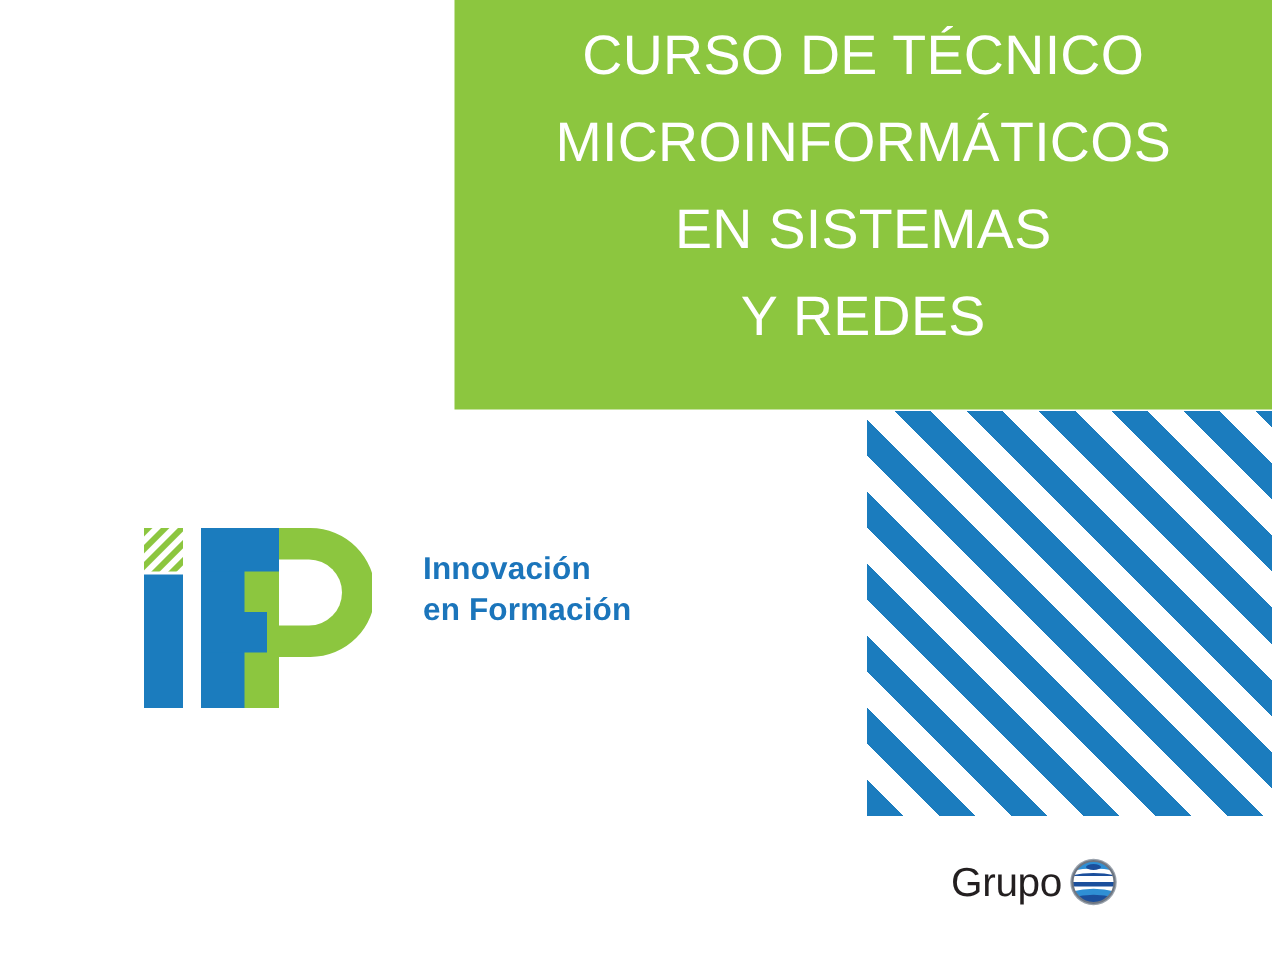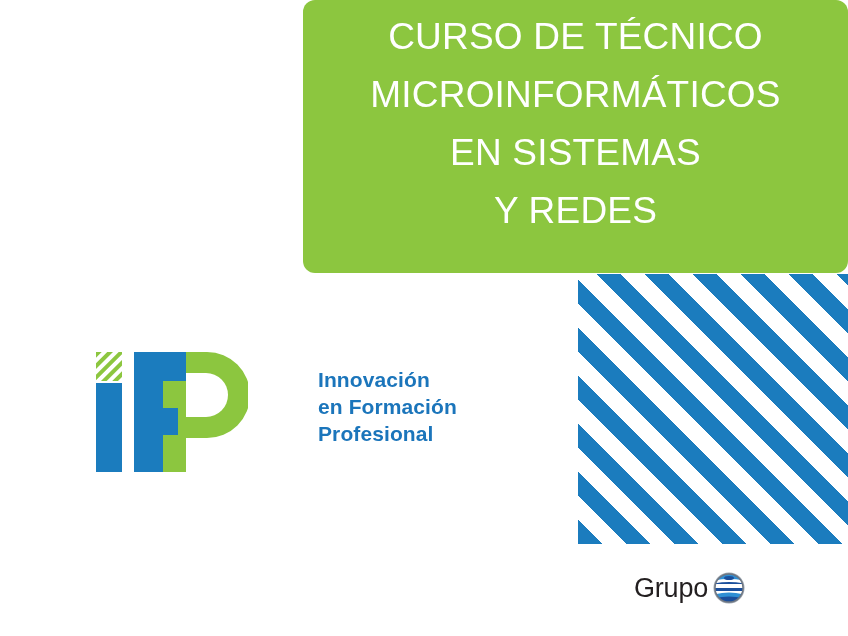--- a/index.html
+++ b/index.html
@@ -25,21 +25,20 @@
     top: 0px;
     width: 545px;
     height: 273px;
     background: #8cc63f;
     box-sizing: border-box;
     padding: 8px 18px 0 18px;
     display: flex;
     flex-direction: column;
     align-items: center;
     justify-content: flex-start;
-    border-radius: 12px;
   }
   #title-banner .title-line {
     color: #ffffff;
     font-size: 37px;
     line-height: 58px;
     letter-spacing: 0.2px;
     text-align: center;
     white-space: nowrap;
     font-weight: 400;
   }
@@ -79,21 +78,20 @@
     position: absolute;
     left: 186px;
     top: 14px;
     width: 200px;
     color: #1b75bb;
     font-size: 21px;
     line-height: 27px;
     font-weight: bold;
     letter-spacing: 0.1px;
     white-space: nowrap;
-    margin-left: 36px;
   }
 
   
   #planeta-lockup {
     position: absolute;
     left: 634px;
     top: 566px;
     height: 44px;
     display: flex;
     align-items: center;
@@ -154,21 +152,20 @@
       <path d="M 90 21 L 110 21 A 22 22 0 0 1 110 65 L 90 65 Z" fill="#ffffff"></path>
 
       <rect x="38" y="0" width="29" height="120" fill="#1b7cbe"></rect>
       <rect x="38" y="0" width="52" height="29" fill="#1b7cbe"></rect>
       <rect x="38" y="56" width="44" height="27" fill="#1b7cbe"></rect>
     </svg>
 
     <div id="ifp-wordmark">
       <div>Innovación</div>
       <div>en Formación</div>
-      <div>Profesional</div>
     </div>
   </div>
 
   <div id="planeta-lockup">
     <span class="pl-word">Grupo</span>
     <svg id="planeta-globe" viewBox="0 0 34 34">
       <defs>
         <clipPath id="globeClip">
           <circle cx="17" cy="17" r="14"></circle>
         </clipPath>

